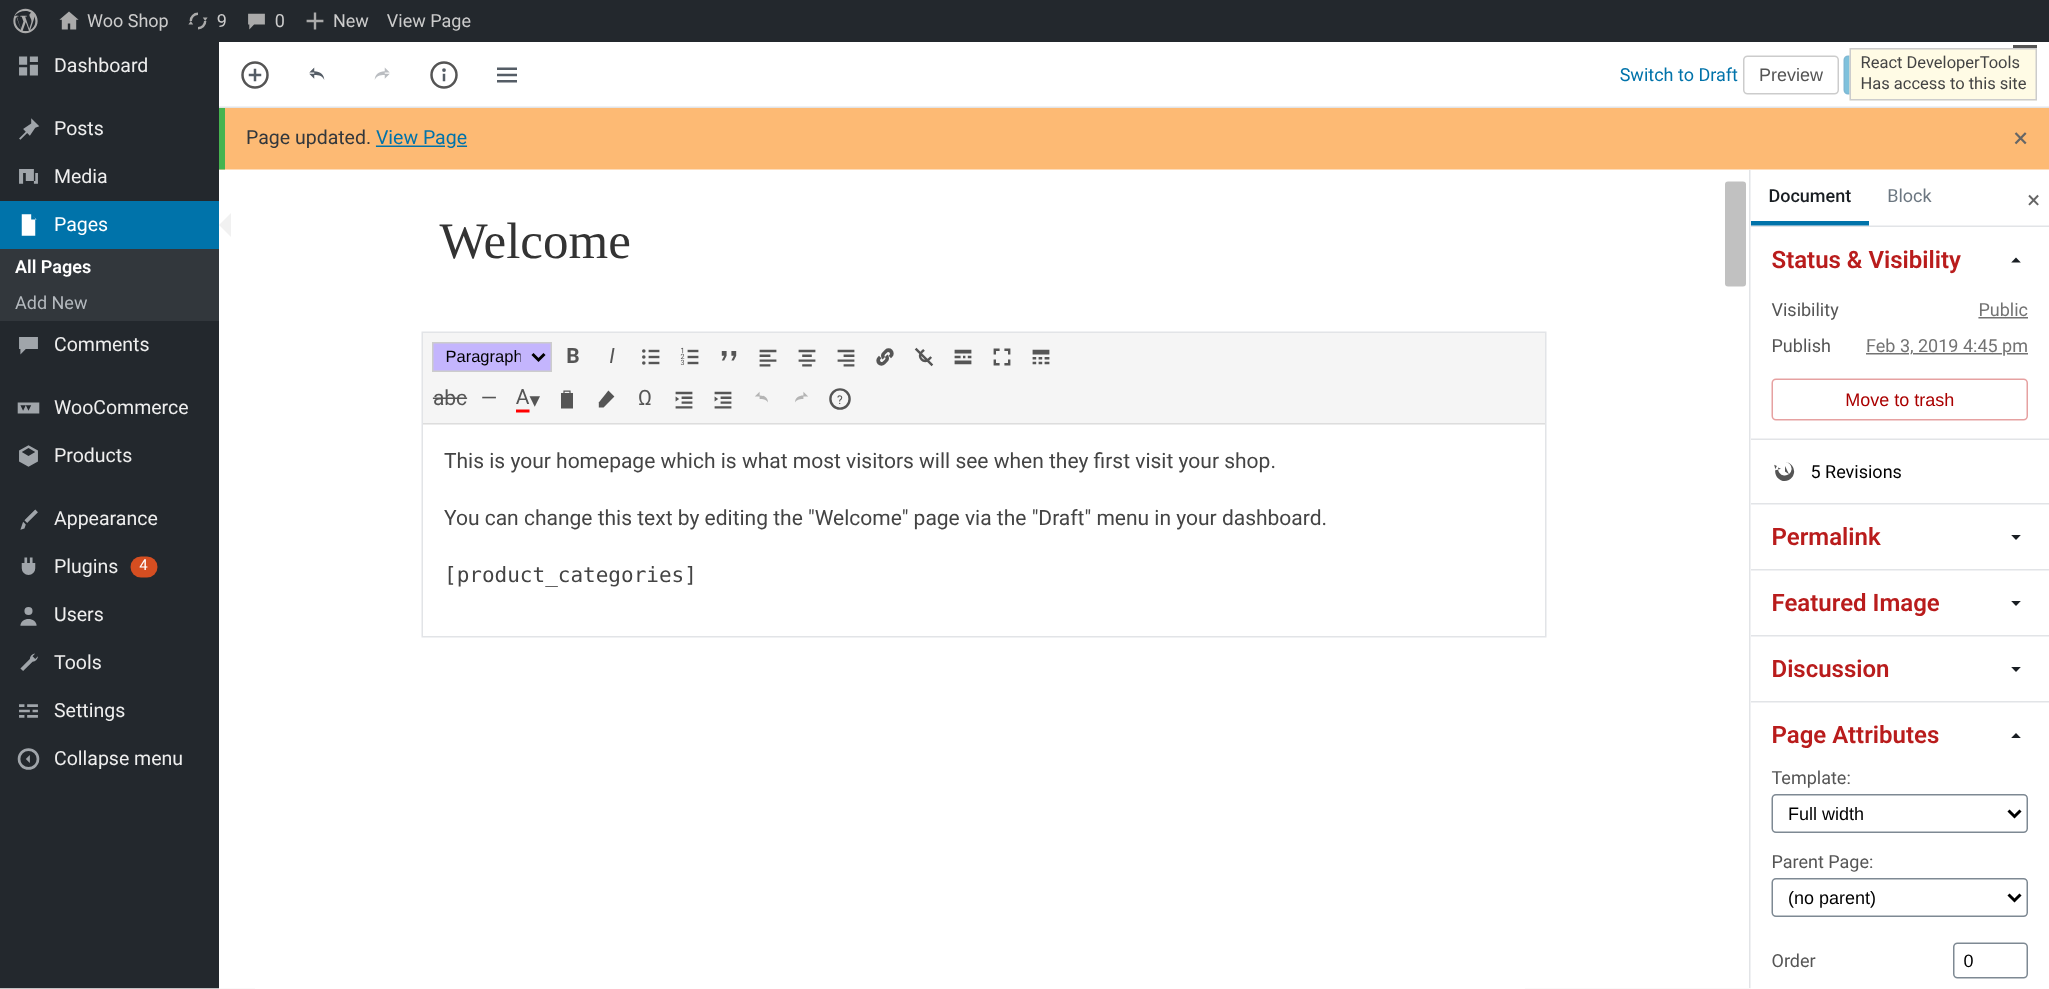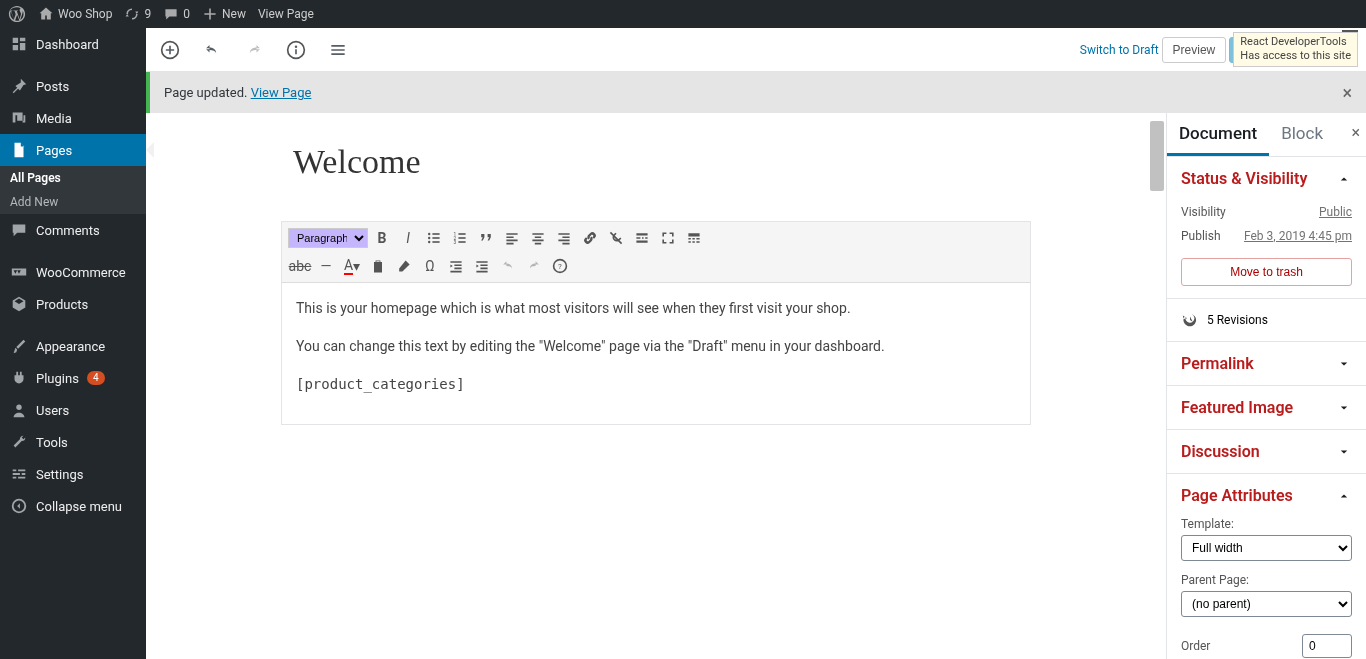--- a/index.html
+++ b/index.html
@@ -39,21 +39,21 @@
     .editor-header svg { width: 20px; height: 20px; fill: #555d66; }
     .link-btn { color: #0073aa; font-size: 12px; cursor: pointer; }
     .btn { border: 1px solid #ccc; background: #fff; padding: 5px 10px; font-size: 12px; border-radius: 3px; cursor: pointer; color: #555; }
     .btn.primary { background: #0085ba; border-color: #0073aa; color: #fff; opacity: 0.5; }
     .icon-btn { width: 30px; height: 30px; display: flex; align-items: center; justify-content: center; background: #555d66; border-radius: 3px; cursor: pointer; }
     .icon-btn svg { fill: #fff; width: 18px; height: 18px; }
     .icon-btn.light { background: transparent; }
     .icon-btn.light svg { fill: #555; }
     
     
-    .notice { background: #e5e5e5; border-left: 4px solid #46b450; padding: 10px 14px; display: flex; justify-content: space-between; align-items: center; font-size: 13px; color: #32373c; }
+    .notice { background: #fdba74; border-left: 4px solid #46b450; padding: 10px 14px; display: flex; justify-content: space-between; align-items: center; font-size: 13px; color: #32373c; }
     .notice a { color: #0073aa; text-decoration: underline; cursor: pointer; }
     .notice-close { color: #666; cursor: pointer; font-size: 18px; }
     
     
     .editor-body { flex: 1; display: flex; overflow: hidden; }
     .editor-content { flex: 1; overflow-y: auto; padding: 20px 0; position: relative; }
     .editor-inner { max-width: 790px; margin: 0 auto; padding: 0 20px; }
     .page-title { font-size: 34px; font-weight: 400; color: #333; font-family: Georgia, serif; padding: 10px 12px; margin-bottom: 30px; }
     
     .classic-block { border: 1px solid #e2e4e7; }
@@ -64,21 +64,21 @@
     .tb-btn svg { width: 16px; height: 16px; fill: #555; }
     .classic-content { padding: 14px; font-size: 14px; color: #444; line-height: 1.7; }
     .classic-content p { margin-bottom: 14px; }
     .classic-content .code { font-family: monospace; }
     
     .scrollbar-mock { position: absolute; right: 2px; top: 8px; width: 14px; height: 70px; background: #c1c1c1; border-radius: 2px; }
     
     
     .settings { width: 200px; border-left: 1px solid #e2e4e7; background: #fff; flex-shrink: 0; display: flex; flex-direction: column; font-size: 12px; overflow-y: auto; }
     .settings-tabs { display: flex; border-bottom: 1px solid #e2e4e7; position: relative; }
-    .settings-tab { padding: 10px 12px; cursor: pointer; color: #6c7781; font-size: 17px; }
+    .settings-tab { padding: 10px 12px; cursor: pointer; color: #6c7781; font-size: 12px; }
     .settings-tab.active { border-bottom: 3px solid #0073aa; color: #191e23; font-weight: 500; }
     .settings-close { position: absolute; right: 6px; top: 10px; cursor: pointer; color: #666; font-size: 16px; }
     .settings-panel { border-bottom: 1px solid #e2e4e7; }
     .settings-panel-h { display: flex; justify-content: space-between; align-items: center; padding: 12px 14px; cursor: pointer; font-weight: 600; color: #b91c1c; font-size: 16px; text-align: center; }
     .settings-panel-h svg { width: 16px; height: 16px; fill: #191e23; }
     .settings-panel-body { padding: 0 14px 12px; }
     .settings-row { display: flex; justify-content: space-between; align-items: center; padding: 5px 0; font-size: 12px; color: #555; }
     .settings-row a { color: #737373; text-decoration: underline; cursor: pointer; }
     .trash-btn { width: 100%; border: 1px solid #e6a1a1; color: #a00; background: #fff; padding: 6px; font-size: 12px; border-radius: 3px; cursor: pointer; text-align: center; }
     .settings-revisions { display: flex; align-items: center; gap: 8px; padding: 12px 14px; border-bottom: 1px solid #e2e4e7; cursor: pointer; }

